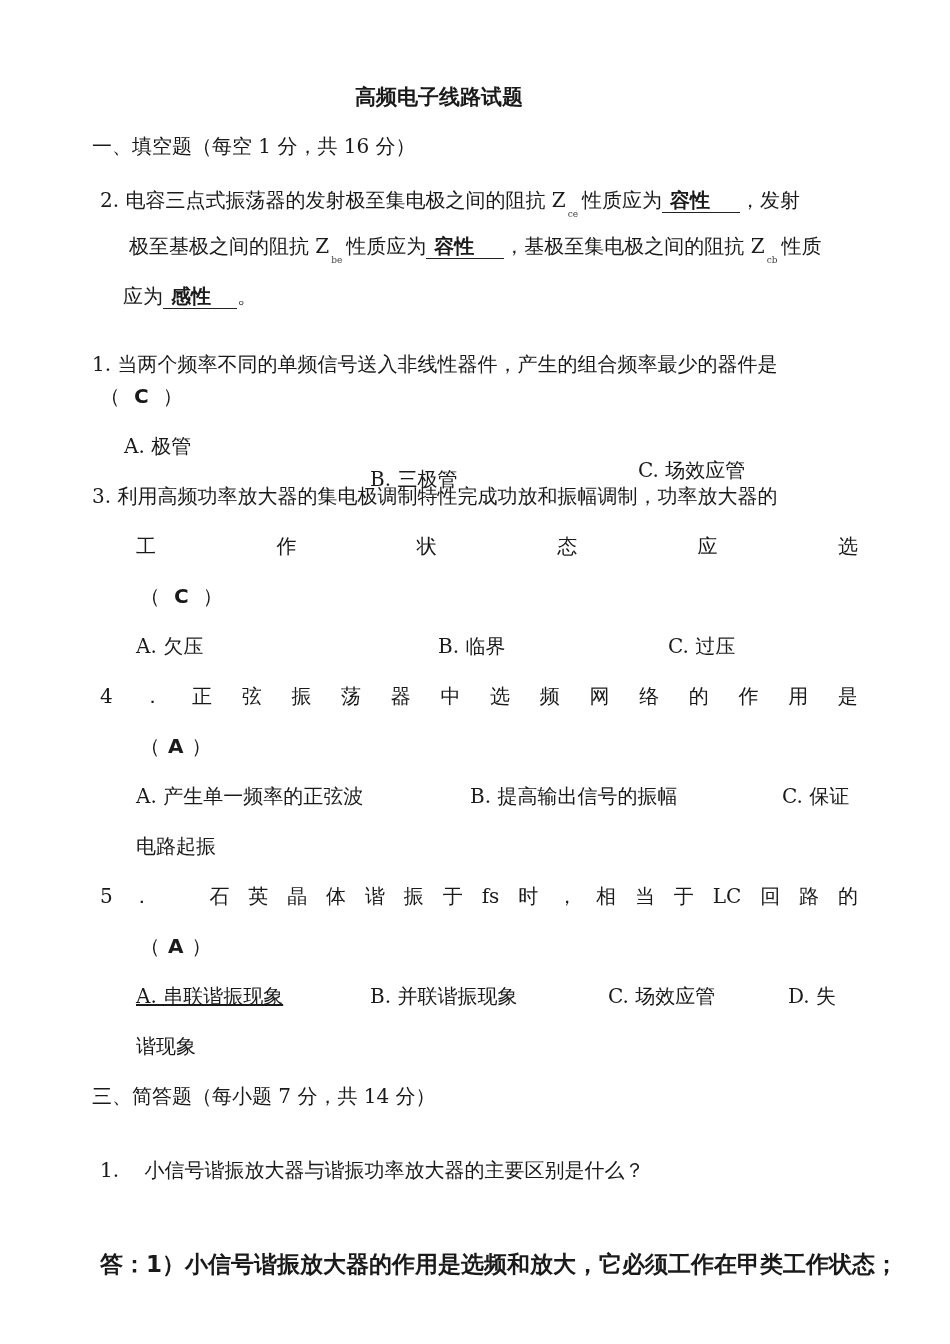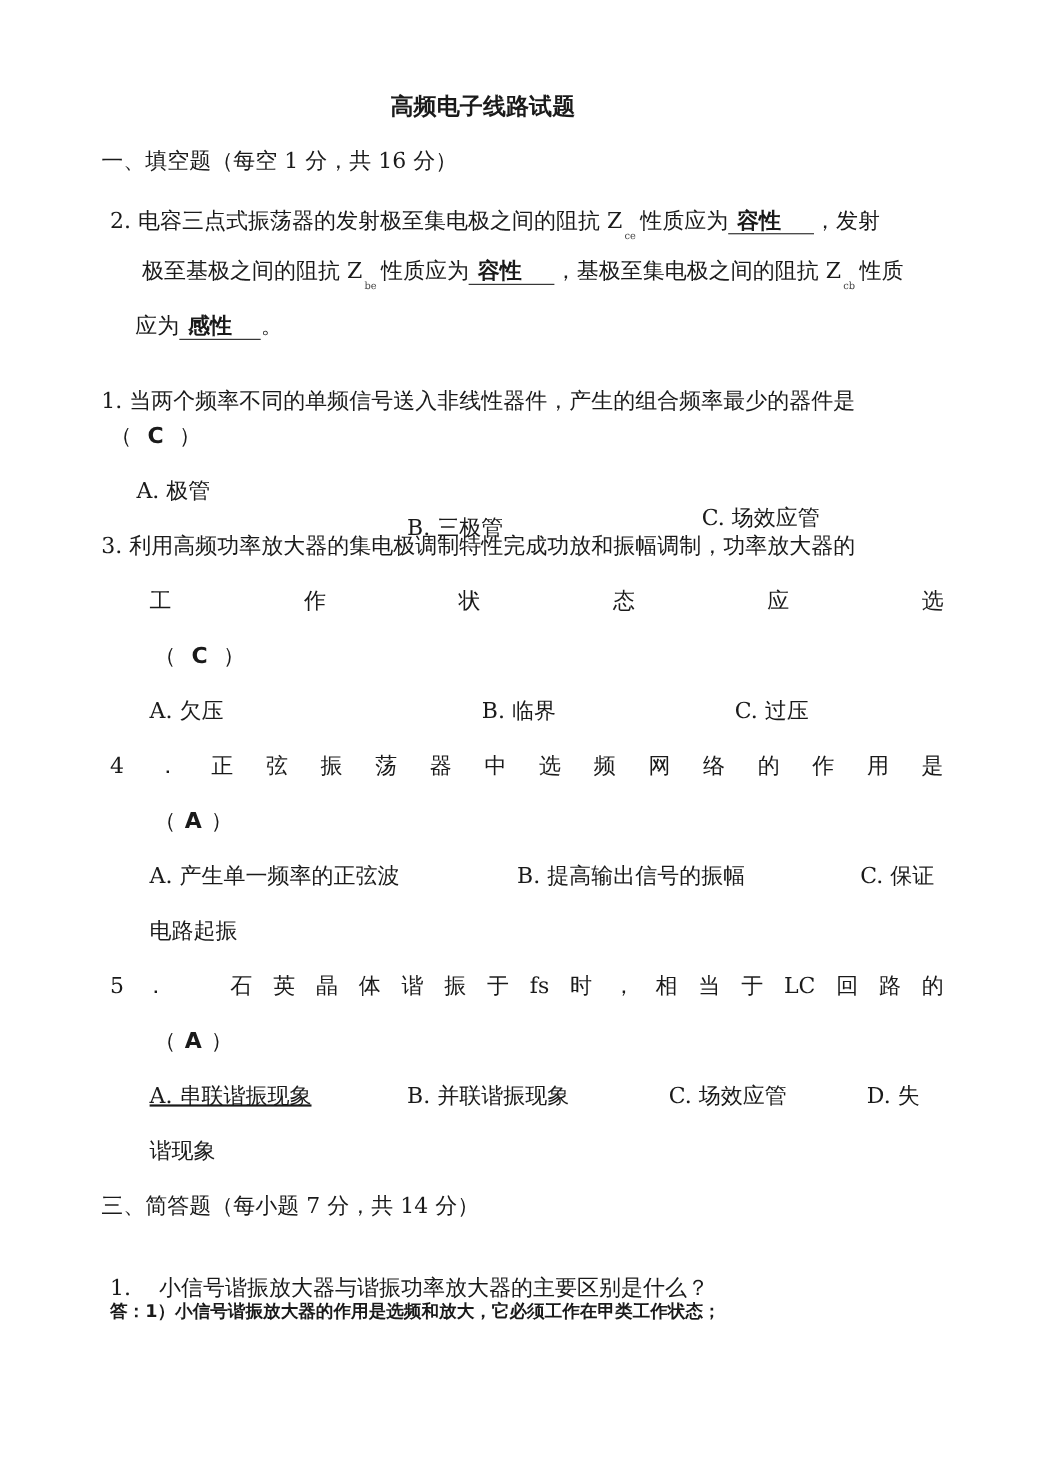--- a/index.html
+++ b/index.html
@@ -108,13 +108,13 @@
   <span>（</span><span class="bold" style="margin:0 8px;">A</span><span>）</span>
 </div>
 <div class="line opt" style="left:136px;top:984px;text-decoration:underline;">A. 串联谐振现象</div>
 <div class="line opt" style="left:370px;top:984px;">B. 并联谐振现象</div>
 <div class="line opt" style="left:608px;top:984px;">C. 场效应管</div>
 <div class="line opt" style="left:788px;top:984px;">D.  失</div>
 <div class="line" style="left:136px;top:1034px;">谐现象</div>
 
 <div class="line" style="left:92px;top:1084px;">三、简答题（每小题 7 分，共 14 分）</div>
 <div class="line" style="left:100px;top:1134px;white-space:pre;margin-top:24px;">1.    小信号谐振放大器与谐振功率放大器的主要区别是什么？</div>
-<div class="line bold" style="left:100px;top:1180px;font-size:16px;">答：1）小信号谐振放大器的作用是选频和放大，它必须工作在甲类工作状态；</div>
+<div class="line bold" style="left:100px;top:1252px;font-size:23px;">答：1）小信号谐振放大器的作用是选频和放大，它必须工作在甲类工作状态；</div>
 
 </body></html>

